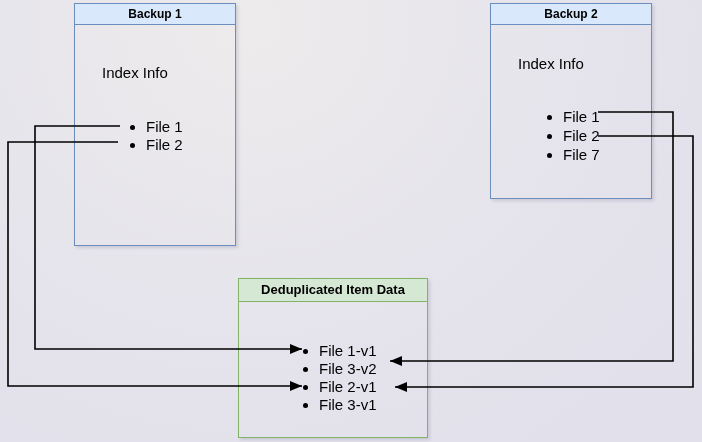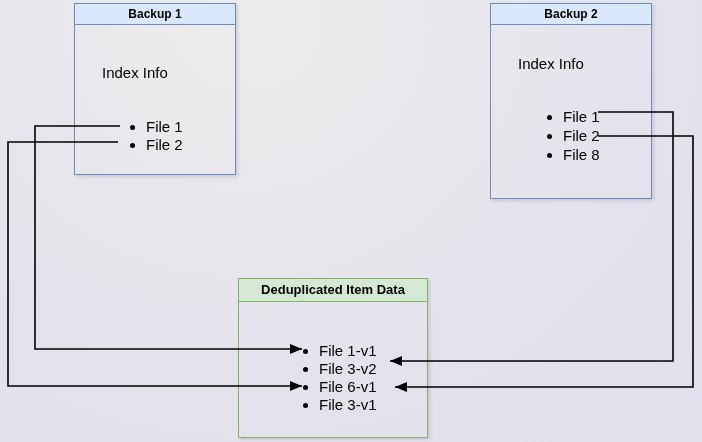--- a/index.html
+++ b/index.html
@@ -27,21 +27,21 @@
   .box.blue{border-color:#6c8ebf;}
   .box.blue .box-title{
     background:#dae8fc;border-color:#6c8ebf;
     height:20px;line-height:20px;font-size:12px;
   }
   .box.green{border-color:#82b366;}
   .box.green .box-title{
     background:#d5e8d4;border-color:#82b366;
     height:22px;line-height:22px;font-size:13px;
   }
-  #backup1{left:74px;top:3px;width:162px;height:172px;}
+  #backup1{left:74px;top:3px;width:162px;height:243px;}
   #backup2{left:490px;top:3px;width:162px;height:196px;}
   #dedup  {left:238px;top:278px;width:190px;height:160px;}
 
   .section-label{
     position:absolute;font-size:15px;line-height:18px;
   }
   #backup1 .section-label{left:27px;top:60px;}
   #backup2 .section-label{left:27px;top:51px;}
 
   ul.file-list{
@@ -76,30 +76,30 @@
         <li>File 2</li>
       </ul>
   </div>
 
   <div class="box blue" id="backup2">
     <div class="box-title">Backup 2</div>
     <div class="section-label">Index Info</div>
     <ul class="file-list">
         <li>File 1</li>
         <li>File 2</li>
-        <li>File 8</li>
+        <li>File 7</li>
       </ul>
   </div>
 
   <div class="box green" id="dedup">
     <div class="box-title">Deduplicated Item Data</div>
     <ul class="file-list">
         <li>File 1-v1</li>
         <li>File 3-v2</li>
-        <li>File 6-v1</li>
+        <li>File 2-v1</li>
         <li>File 3-v1</li>
       </ul>
   </div>
 
   <svg class="arrows" viewBox="0 0 702 442" xmlns="http://www.w3.org/2000/svg">
     <defs>
       <marker id="ah" viewBox="0 0 12 10" markerWidth="12" markerHeight="10" refX="12" refY="5" orient="auto" markerUnits="userSpaceOnUse">
         <path d="M0 0 L12 5 L0 10 Z" fill="#000000"></path>
       </marker>
     </defs>

